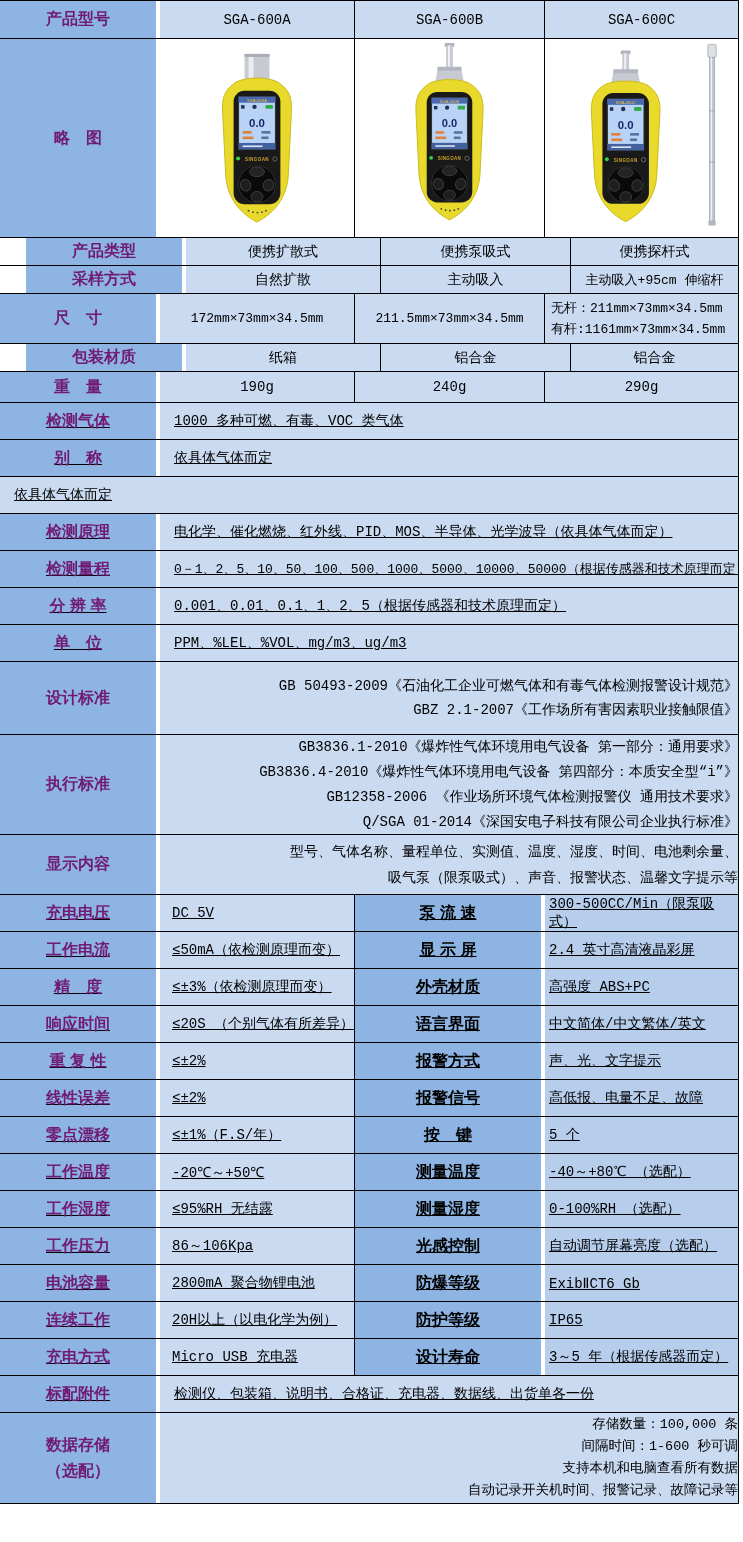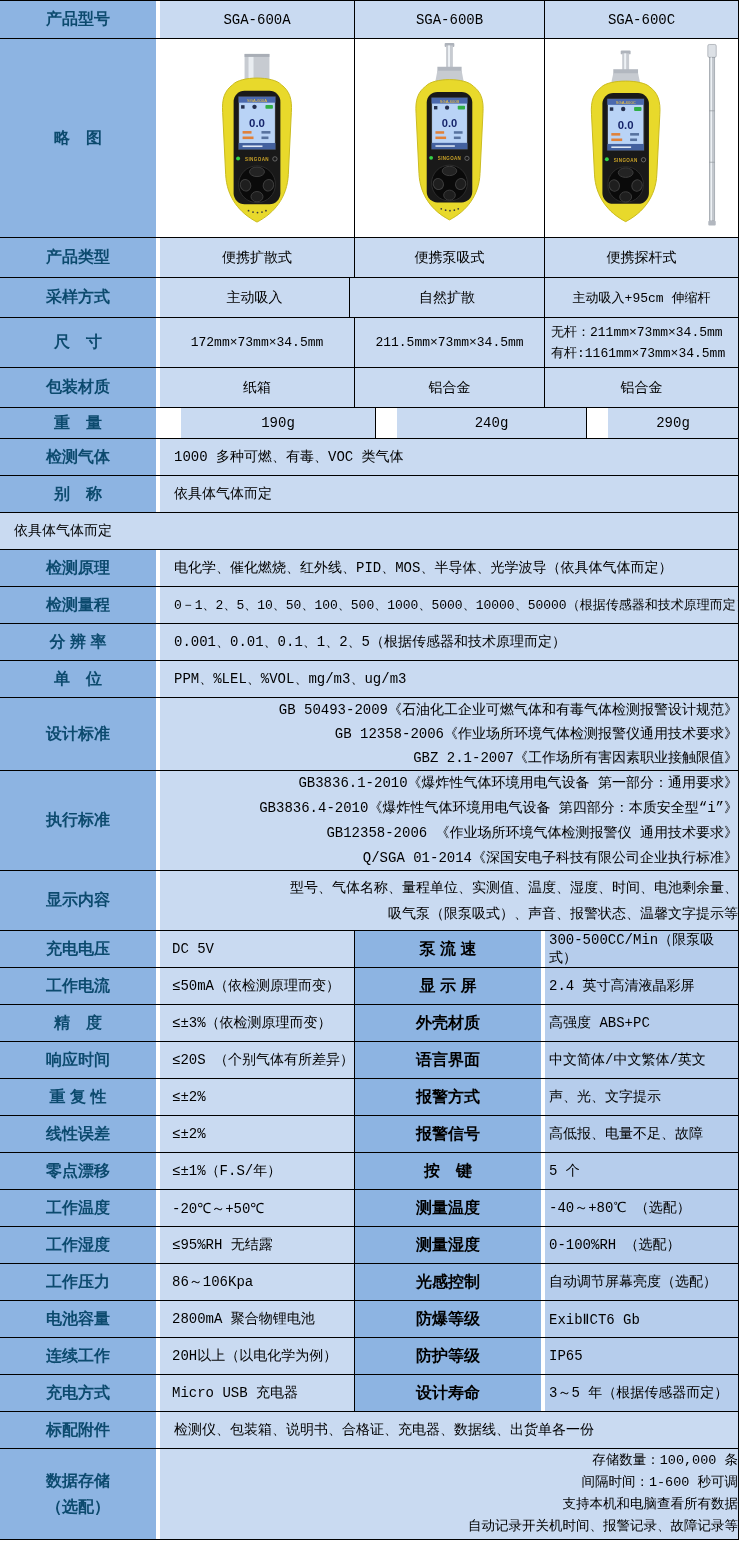--- a/index.html
+++ b/index.html
@@ -4,42 +4,42 @@
 <style>
   * { margin:0; padding:0; box-sizing:border-box; }
   body { background:#ffffff; font-family:"Liberation Sans", sans-serif; }
   .sheet { width:743px; background:#ffffff; padding-right:4px; }
   .tbl { border-top:1px solid #000; border-right:1px solid #000; }
   .row { display:flex; border-bottom:1px solid #000; overflow:hidden; }
   .cell { display:flex; align-items:center; justify-content:center; overflow:hidden; }
 
   
   .lab   { width:160px; flex:0 0 160px; background:#8DB4E2; border-right:4px solid #fff;
-           font-weight:bold; font-size:16px; color:#0c4a6e; flex-direction:column; }
+           font-weight:bold; font-size:16px; color:#701a75; flex-direction:column; }
   .c1 { width:195px; flex:0 0 195px; border-right:1px solid #000; }
   .c2 { width:190px; flex:0 0 190px; border-right:1px solid #000; }
   .c3 { flex:1 1 auto; }
   .val  { background:#C9DAF1; font-size:14px;
           font-family:"Liberation Mono","DejaVu Sans Mono",monospace; color:#000; }
   .img-cell { background:#ffffff; }
   .full { flex:1 1 auto; justify-content:flex-start; padding-left:14px; }
   .lines { flex-direction:column; align-items:flex-end; justify-content:center; }
   .lines > div { line-height:24px; white-space:nowrap; }
 
   
   .dlv  { width:195px; flex:0 0 195px; border-right:1px solid #000; justify-content:flex-start; padding-left:12px; }
   .dlab { width:190px; flex:0 0 190px; background:#8DB4E2; border-right:4px solid #fff;
           font-weight:bold; font-size:16px;text-align:right; }
   .drv  { flex:1 1 auto; background:#B6CDEC; justify-content:flex-start; padding-left:4px;
           font-size:14px; font-family:"Liberation Mono","DejaVu Sans Mono",monospace; }
 
   
   .rh-header{height:38px;} .rh-sketch{height:199px;}
-  .rh40{height:40px;} .rh50{height:50px;} .rh31{height:31px;gap:21px;}
-  .rh37{height:37px;} .rh73{height:73px;} .rh100{height:100px;}
+  .rh40{height:28px;padding-left:26px;} .rh50{height:50px;} .rh31{height:31px;}
+  .rh37{height:37px;text-decoration:underline;} .rh73{height:73px;} .rh100{height:100px;}
   .rh60{height:60px;} .rh91{height:91px;}
 
   .dim-c { flex-direction:column; align-items:flex-start; justify-content:center; padding-left:6px; font-size:13px; }
   .dim-c > div { line-height:21px; white-space:nowrap; }
   .rh100 .lines > div { line-height:25px;margin-left:44px; }
   .rh60 .lines > div { line-height:26px;font-family:Liberation Mono, monospace; }
   .rh91 .lines > div { line-height:22px; font-size:13.5px; }
   .nowrap { white-space:nowrap; }
   svg { display:block; }
 </style>
@@ -195,22 +195,22 @@
   </div>
 
   <div class="row rh40">
     <div class="cell lab">产品类型</div>
     <div class="cell val c1">便携扩散式</div>
     <div class="cell val c2">便携泵吸式</div>
     <div class="cell val c3">便携探杆式</div>
   </div>
   <div class="row rh40">
     <div class="cell lab">采样方式</div>
+    <div class="cell val c1">自然扩散</div>
     <div class="cell val c2">主动吸入</div>
-    <div class="cell val c1">自然扩散</div>
     <div class="cell val c3" style="font-size:13px;">主动吸入+95cm 伸缩杆</div>
   </div>
   <div class="row rh50">
     <div class="cell lab">尺　寸</div>
     <div class="cell val c1" style="font-size:13px;">172mm×73mm×34.5mm</div>
     <div class="cell val c2" style="font-size:13px;">211.5mm×73mm×34.5mm</div>
     <div class="cell val c3 dim-c">
       <div>无杆：211mm×73mm×34.5mm</div>
       <div>有杆:1161mm×73mm×34.5mm</div>
     </div>
@@ -252,21 +252,20 @@
     <div class="cell val full">0.001、0.01、0.1、1、2、5（根据传感器和技术原理而定）</div>
   </div>
   <div class="row rh37">
     <div class="cell lab">单　位</div>
     <div class="cell val full">PPM、%LEL、%VOL、mg/m3、ug/m3</div>
   </div>
   <div class="row rh73">
     <div class="cell lab">设计标准</div>
     <div class="cell val full lines">
       <div>GB 50493-2009《石油化工企业可燃气体和有毒气体检测报警设计规范》</div>
-      <div>GB 12358-2006《作业场所环境气体检测报警仪通用技术要求》</div>
       <div>GBZ 2.1-2007《工作场所有害因素职业接触限值》</div>
     </div>
   </div>
   <div class="row rh100">
     <div class="cell lab">执行标准</div>
     <div class="cell val full lines">
       <div>GB3836.1-2010《爆炸性气体环境用电气设备  第一部分：通用要求》</div>
       <div>GB3836.4-2010《爆炸性气体环境用电气设备  第四部分：本质安全型“i”》</div>
       <div>GB12358-2006 《作业场所环境气体检测报警仪  通用技术要求》</div>
       <div>Q/SGA 01-2014《深国安电子科技有限公司企业执行标准》</div>

